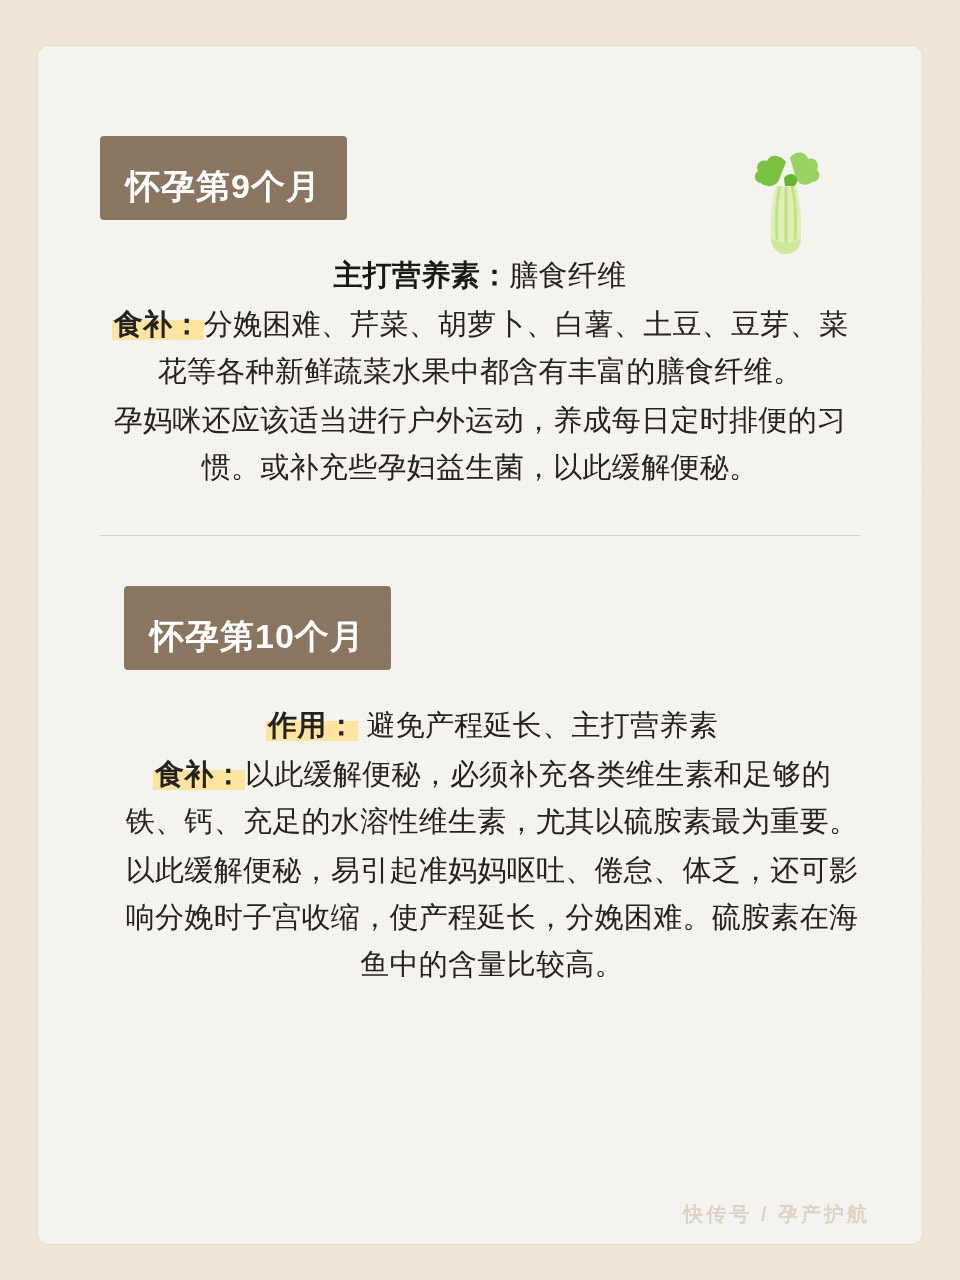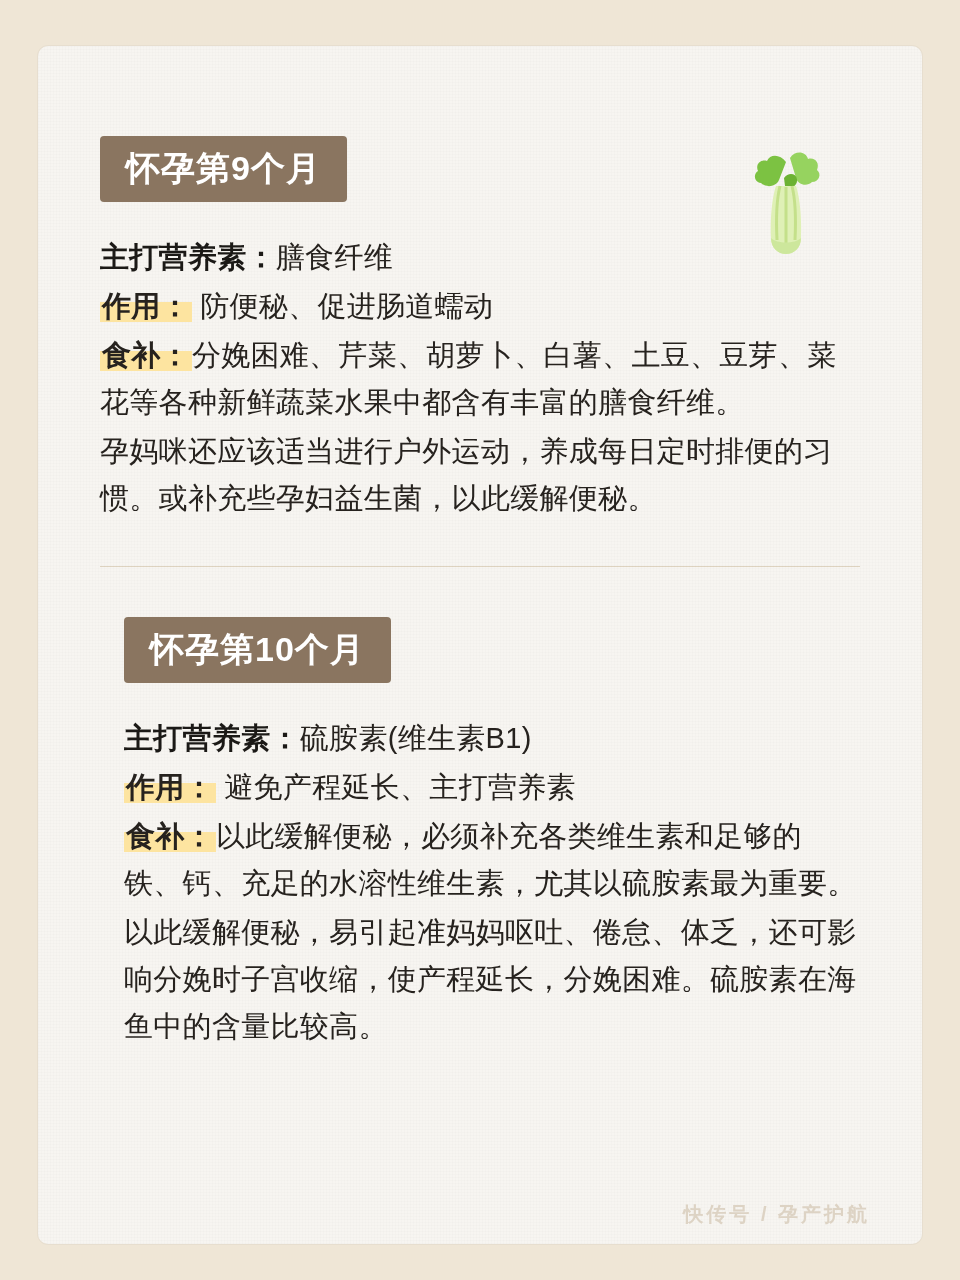--- a/index.html
+++ b/index.html
@@ -42,30 +42,31 @@
   .sec1 { padding-top: 90px; }
   .sec2 { padding-top: 50px; margin-left: 24px; }
 
   .month-badge {
     display: inline-block;
     background: #8a7560;
     color: #ffffff;
     font-size: 34px;
     font-weight: bold;
     letter-spacing: 1px;
-    padding: 15px 26px 17px 26px;
+    padding: 33px 26px 17px 26px;
     border-radius: 4px;
     line-height: 1;
   }
   .body-text {
     margin-top: 32px;
     font-size: 29px;
     line-height: 1.62;
     color: #26221e;
     letter-spacing: 0.3px;
+    text-align: center;
   }
   .line { margin-bottom: 2px; }
   .lbl {
     font-weight: bold;
     color: #1b1916;
   }
   .hl {
     background: linear-gradient(to bottom, rgba(253,228,160,0) 38%, #fde4a0 38%, #fde4a0 100%);
     padding: 0 2px;
     font-weight: bold;
@@ -112,42 +113,35 @@
           <path d="M31 96 C31 106, 38 112, 46 112 C54 112, 61 106, 61 96 C55 102, 37 102, 31 96 Z" fill="#cde79c"></path>
         </g>
       </svg>
     </span>
 
     <div class="body-text">
       <div class="line">
         <span class="lbl">主打营养素：</span><span>膳食纤维</span>
       </div>
       <div class="line">
-        <span class="hl">作用：</span>
-        <span>防便秘、促进肠道蠕动</span>
-      </div>
-      <div class="line">
         <span class="hl">食补：</span><span>分娩困难、芹菜、胡萝卜、白薯、土豆、豆芽、菜花等各种新鲜蔬菜水果中都含有丰富的膳食纤维。</span>
       </div>
       <div class="line">孕妈咪还应该适当进行户外运动，养成每日定时排便的习惯。或补充些孕妇益生菌，以此缓解便秘。</div>
     </div>
   </div>
 
   <div class="divider"></div>
 
   <div class="section sec2">
     <div class="month-badge">怀孕第10个月</div>
 
     
 
     <div class="body-text">
       <div class="line">
-        <span class="lbl">主打营养素：</span><span>硫胺素(维生素B1)</span>
-      </div>
-      <div class="line">
         <span class="hl">作用：</span>
         <span>避免产程延长、主打营养素</span>
       </div>
       <div class="line">
         <span class="hl">食补：</span><span>以此缓解便秘，必须补充各类维生素和足够的铁、钙、充足的水溶性维生素，尤其以硫胺素最为重要。</span>
       </div>
       <div class="line">以此缓解便秘，易引起准妈妈呕吐、倦怠、体乏，还可影响分娩时子宫收缩，使产程延长，分娩困难。硫胺素在海鱼中的含量比较高。</div>
     </div>
   </div>
 

